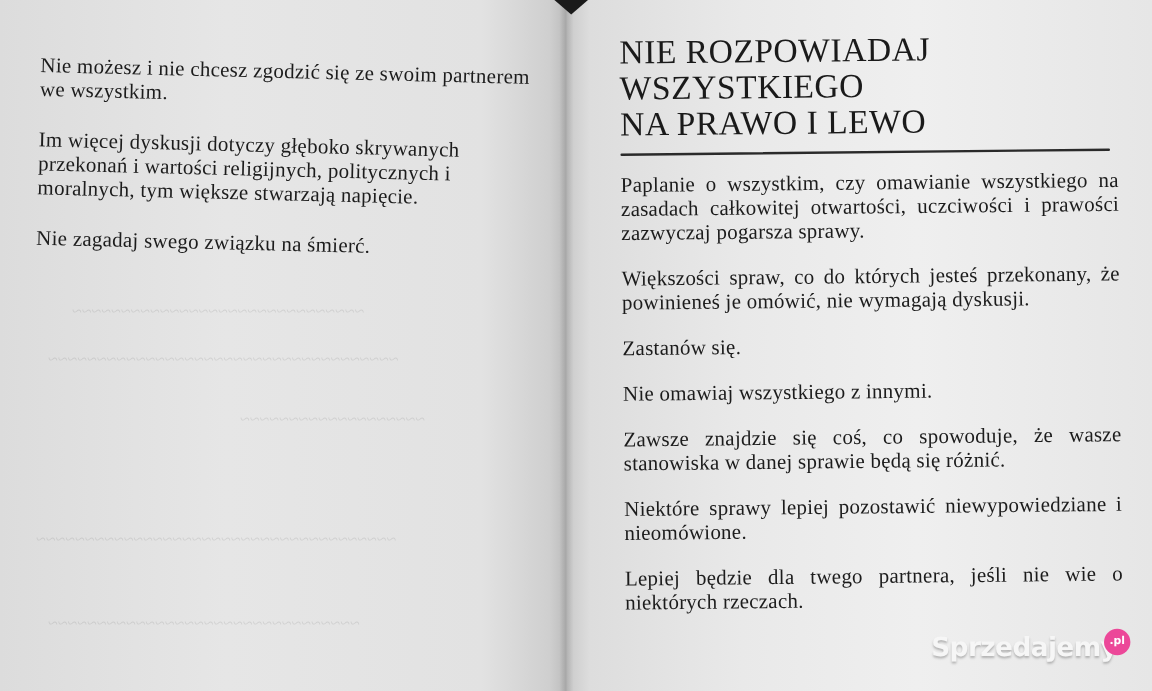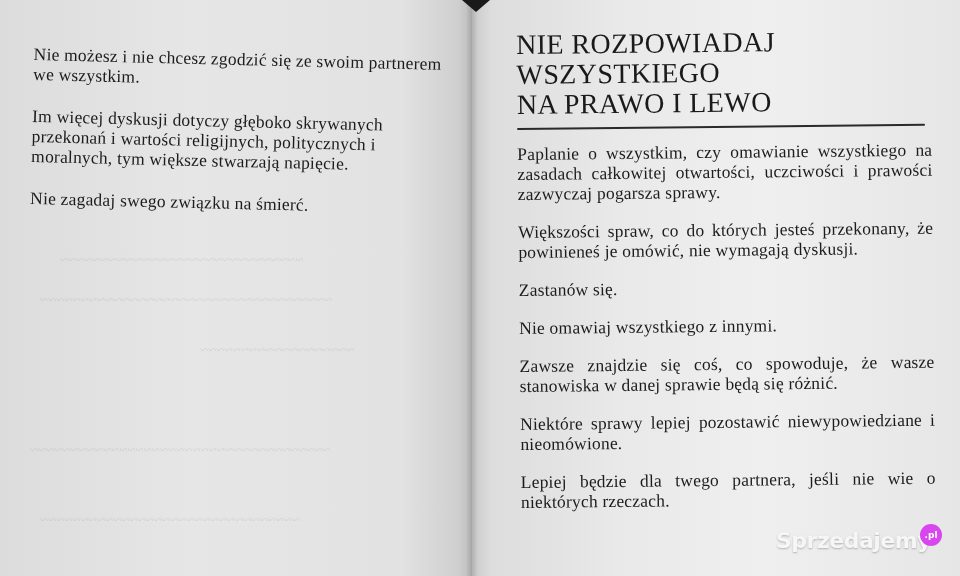--- a/index.html
+++ b/index.html
@@ -51,21 +51,21 @@
       border-radius:2px;
     }
     .right-block .para { margin-bottom:18px; text-align:justify; }
     .watermark {
       position:absolute; left:776px; top:528px;
       font-family:"DejaVu Sans", sans-serif; font-weight:bold; font-size:22px;
       color:#f6f6f6; text-shadow:0 1px 2px rgba(0,0,0,0.25); letter-spacing:-0.5px;
     }
     .wm-badge {
       position:absolute; left:920px; top:524px; width:22px; height:22px; border-radius:50%;
-      background:#d946ef; color:#fff; font-family:"DejaVu Sans", sans-serif; font-weight:bold;
+      background:#ec4899; color:#fff; font-family:"DejaVu Sans", sans-serif; font-weight:bold;
       font-size:9px; line-height:22px; text-align:center;
     }
   </style>
 </head>
 <body>
 
 <div class="spread">
   <div class="page-left">
     <div class="bleed" style="left:60px;top:250px;">~~~~~~~~~~~~~~~~~~~~~~~~~~~~~~</div>
     <div class="bleed" style="left:40px;top:290px;">~~~~~~~~~~~~~~~~~~~~~~~~~~~~~~~~~~~~</div>

